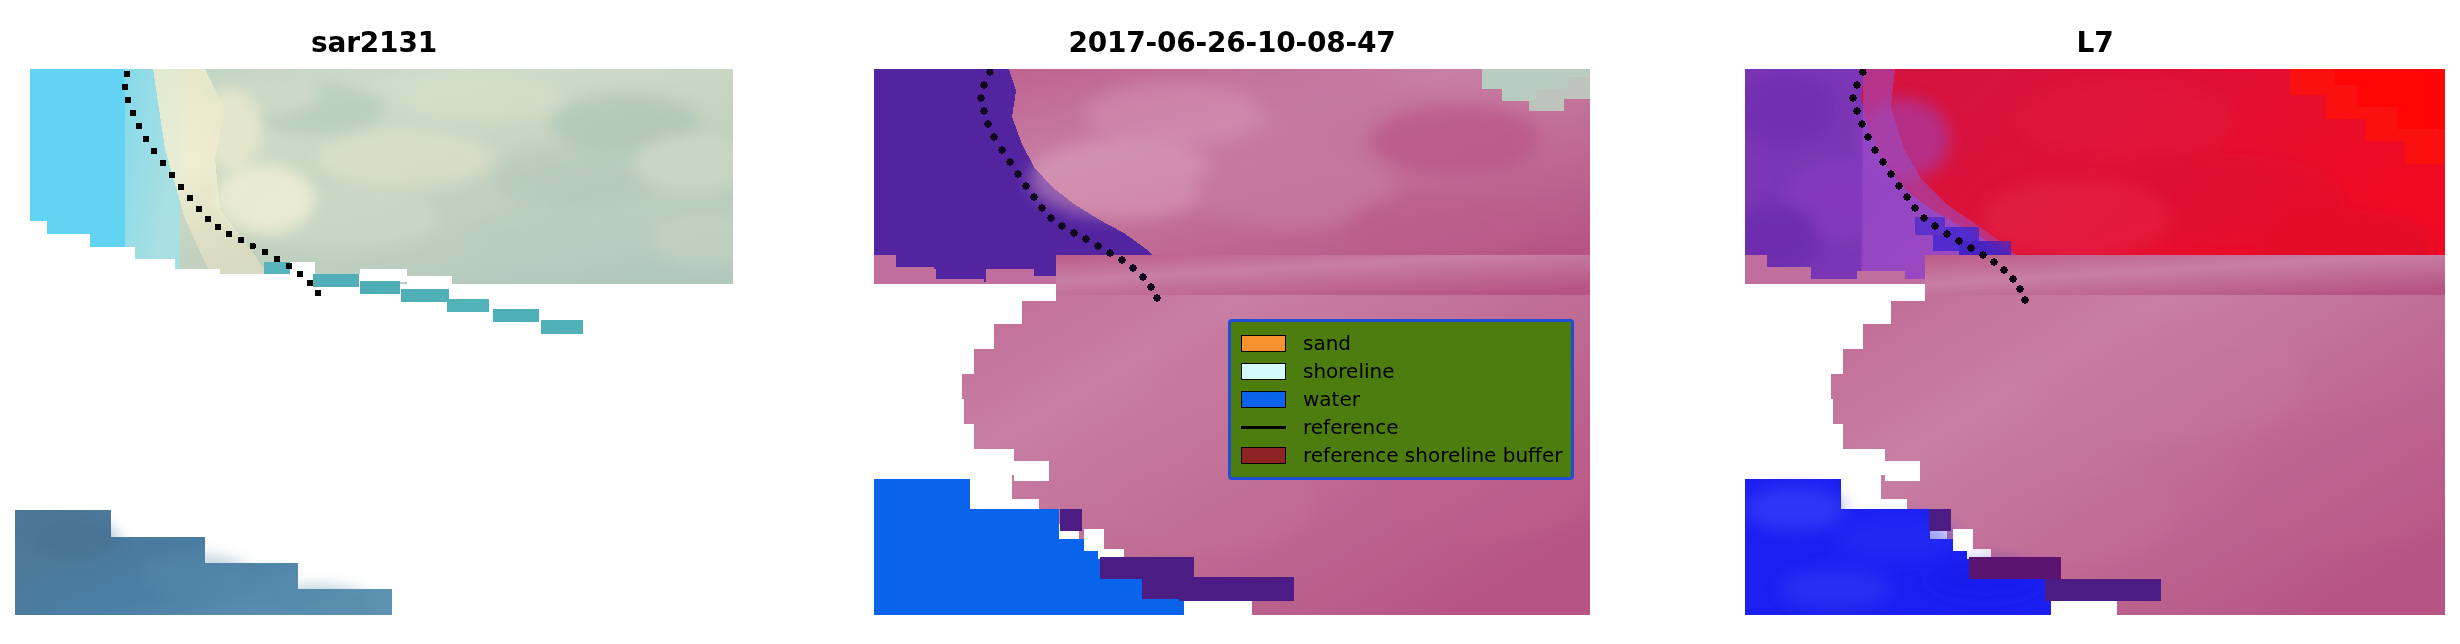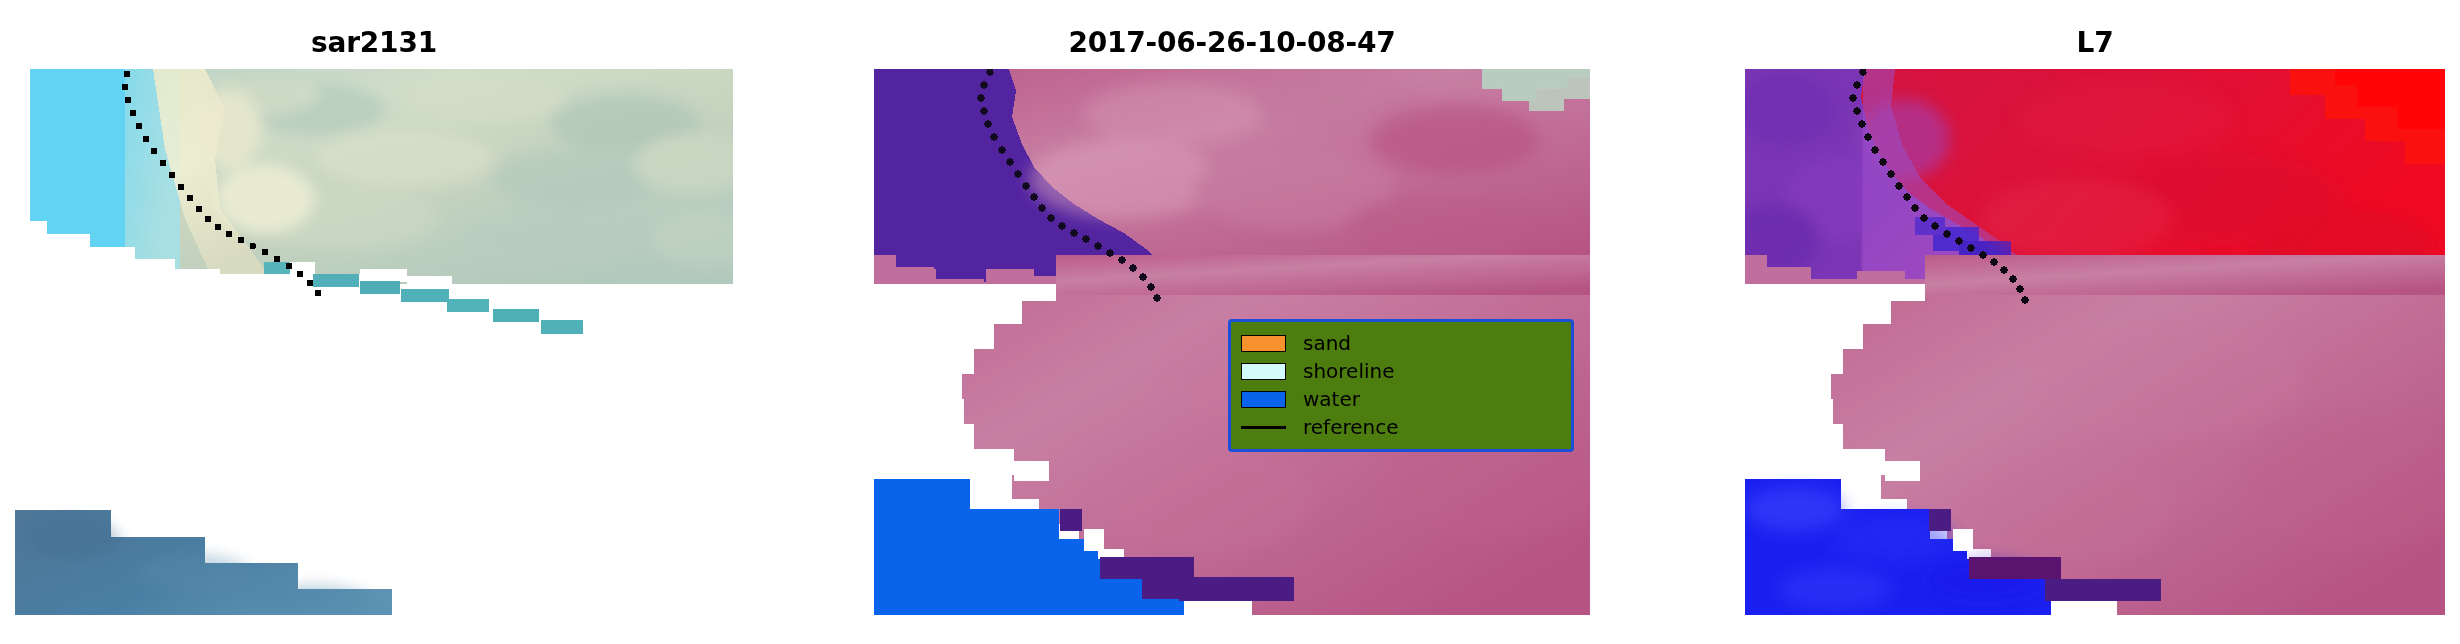--- a/index.html
+++ b/index.html
@@ -374,20 +374,24 @@
       <div class="legend-row">
         <span class="legend-swatch" style="background:#0a64eb;"></span>
         <span class="legend-label">water</span>
       </div>
       <div class="legend-row">
         <span class="legend-line-wrap">
           <span class="legend-line"></span>
         </span>
         <span class="legend-label">reference</span>
       </div>
+      <div class="legend-row">
+        <span class="legend-swatch" style="background:#8f2222;"></span>
+        <span class="legend-label">reference shoreline buffer</span>
+      </div>
     </div>
   </div>
 
   <div class="panel" id="p3" style="left:1745px; width:700px;text-decoration:underline;">
     <div class="panel-title">L7</div>
     <div class="axes" style="width:700px; height:546px;">
       <svg width="700" height="546" viewBox="0 0 700 546">
         <defs>
           <linearGradient id="g3red" x1="0" y1="0" x2="1" y2="0.3">
             <stop offset="0%" stop-color="#cf1543"></stop>

